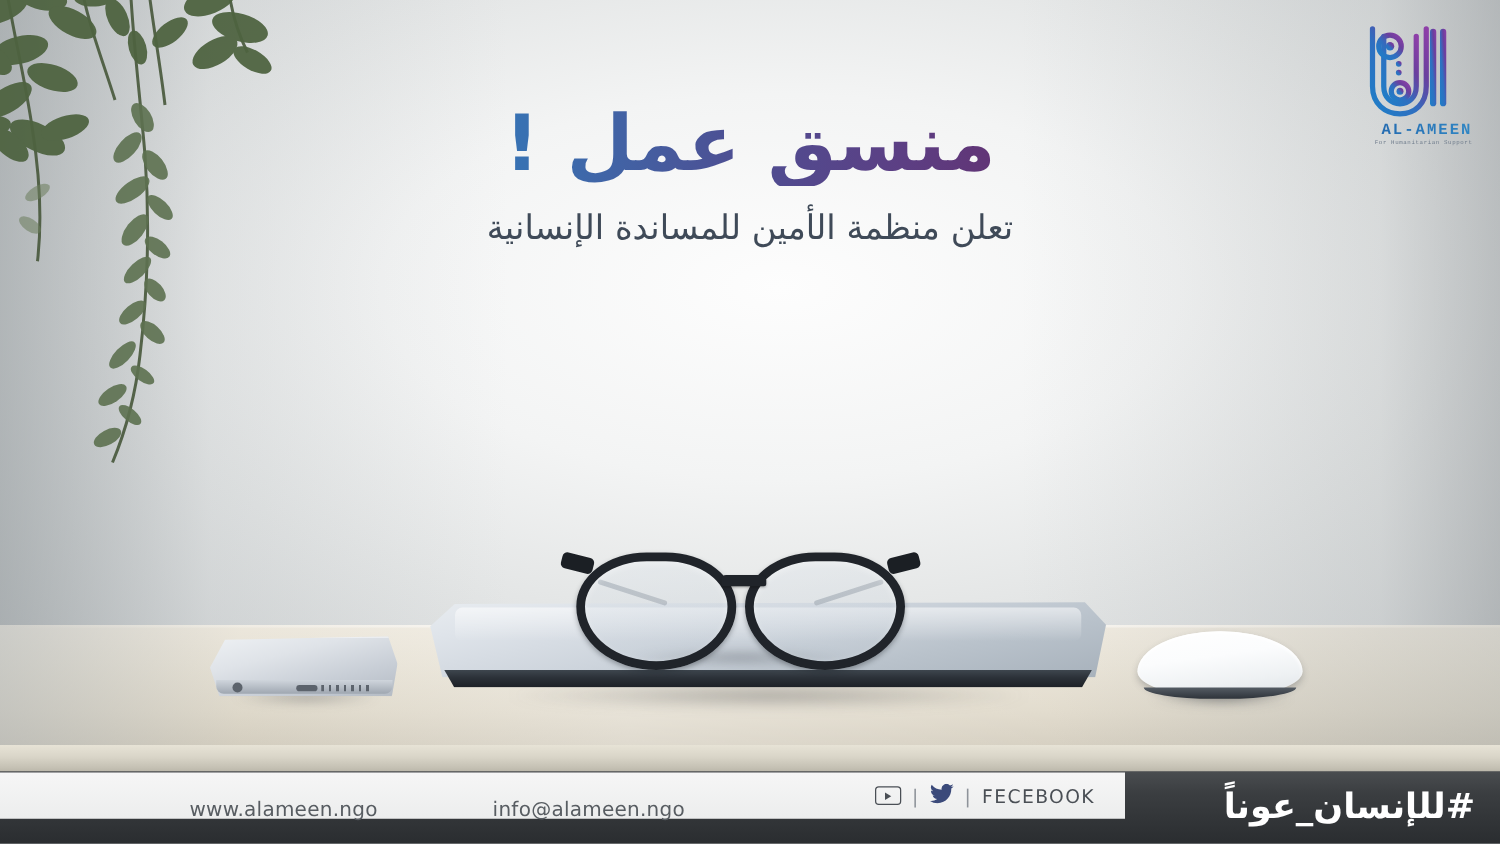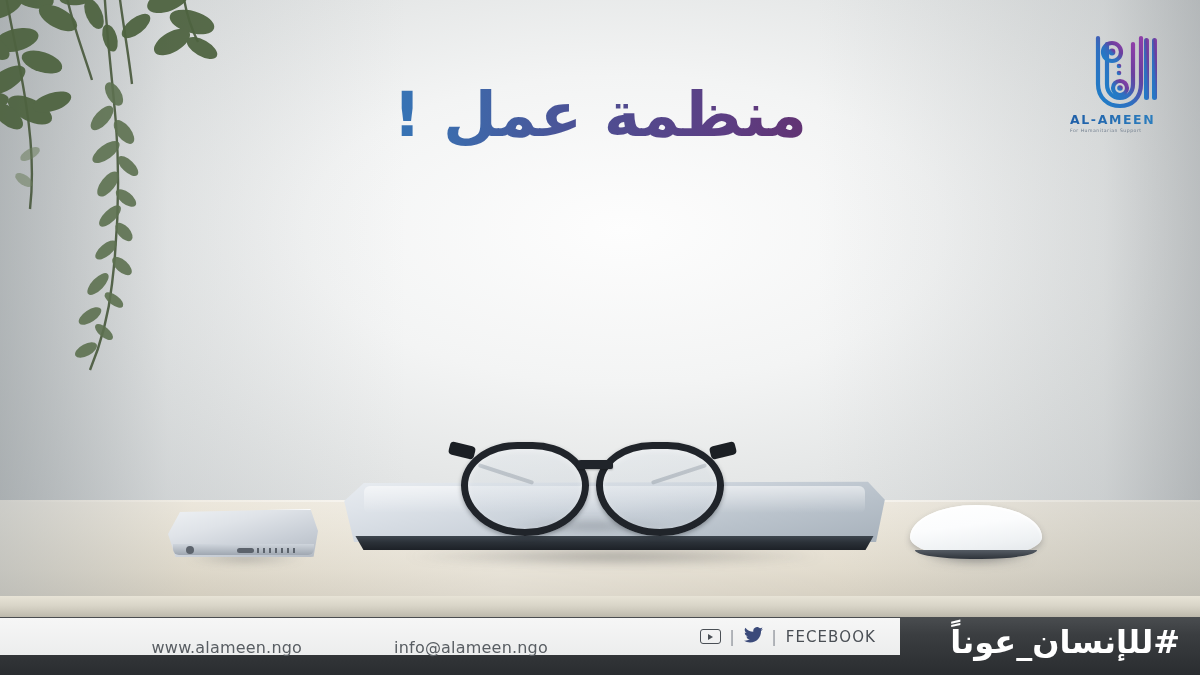--- a/index.html
+++ b/index.html
@@ -155,21 +155,21 @@
   }
   .subline{
     font-size:27px;font-weight:500;color:#3f4a58;line-height:1.48;margin:0;
     letter-spacing:.3px;
   }
   .role{
     font-size:31px;font-weight:700;color:#2f5d9b;margin-top:10px;letter-spacing:.2px;
   }
 
   
-  .logo{position:absolute;right:22px;top:32px;width:108px;text-align:left;}
+  .logo{position:absolute;right:22px;top:17px;width:108px;text-align:right;font-family:Liberation Mono, monospace;}
   .logo-name{
     font-size:12.5px;font-weight:700;letter-spacing:1.6px;margin-top:2px;
     background:linear-gradient(90deg,#1f5fa8,#2f86c4);
     -webkit-background-clip:text;background-clip:text;color:transparent;-webkit-text-fill-color:transparent;
   }
   .logo-tag{
     font-size:4.6px;letter-spacing:.5px;color:#6f7c8c;margin-top:1px;
   }
 
   
@@ -187,21 +187,21 @@
   .social{display:flex;align-items:center;gap:9px;margin-left:auto;margin-right:24px;}
   .yt-icon{
     width:19px;height:13px;border:1.6px solid #4a4f55;border-radius:3px;
     display:flex;align-items:center;justify-content:center;
   }
   .yt-tri{width:0;height:0;border-left:5px solid #4a4f55;border-top:3px solid transparent;border-bottom:3px solid transparent;}
   .sep{color:#8e939a;font-size:15px;}
   .fb-label{font-size:15px;font-weight:400;color:#4a4f55;letter-spacing:1.1px;}
   .hashtag{
     position:absolute;right:20px;bottom:14px;
-    font-size:32px;font-weight:700;color:#ffffff;direction:rtl;letter-spacing:.5px;
+    font-size:28px;font-weight:700;color:#ffffff;direction:rtl;letter-spacing:.5px;
   }
 </style>
 </head>
 <body>
 
 <div class="poster">
 
   <div class="wall"></div>
   <div class="wall-vig"></div>
 
@@ -294,21 +294,22 @@
     <div class="phone-grille"></div>
   </div>
 
   <div class="mouse">
     <div class="mouse-shadow"></div>
     <div class="mouse-body"></div>
     <div class="mouse-base"></div>
   </div>
 
   <div class="textblock">
-    <h1 class="headline">منظمة عمل !</h1>
+    <h1 class="headline">منسق عمل !</h1>
+    <p class="subline">تعلن منظمة الأمين للمساندة الإنسانية</p>
   </div>
 
   <div class="logo">
     <svg width="72" height="78" viewBox="0 0 72 78" style="display:block;margin:0 auto;">
       <defs>
         <linearGradient id="lg" x1="0" y1="1" x2="1" y2="0">
           <stop offset="0%" stop-color="#1e7fc8"></stop>
           <stop offset="42%" stop-color="#2f6fc0"></stop>
           <stop offset="72%" stop-color="#6a3f9e"></stop>
           <stop offset="100%" stop-color="#8e3fa8"></stop>

